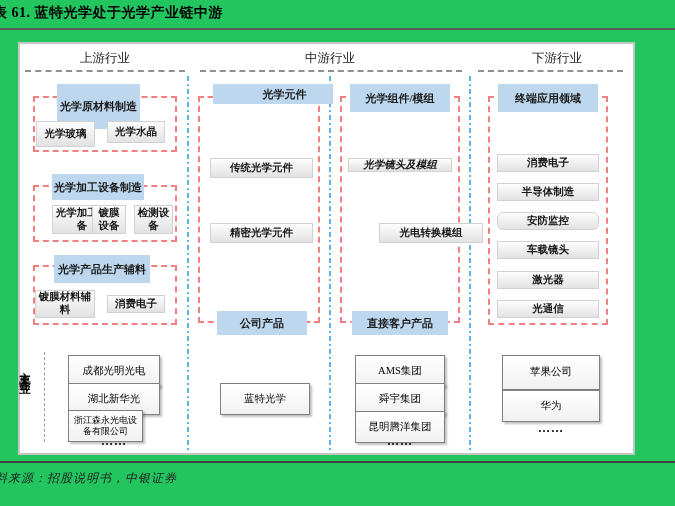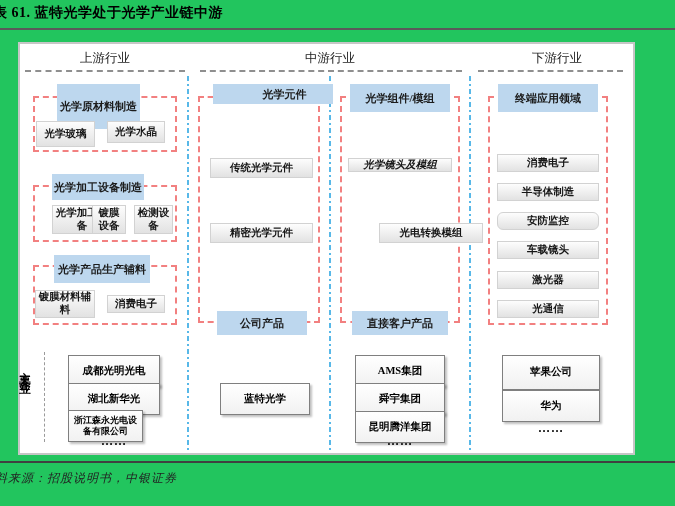--- a/index.html
+++ b/index.html
@@ -36,21 +36,21 @@
   }
   .grayitem {
     position:absolute; background:linear-gradient(#fdfdfd,#e2e2e2); border:1px solid #d2d2d2;
     box-sizing:border-box; display:flex; align-items:center; justify-content:center;
     font-weight:bold; font-size:10.5px; color:#161616; text-align:center; line-height:1.2; padding:1px 2px;
   }
   .co {
     position:absolute; background:linear-gradient(#ffffff,#f1f1f1); border:1px solid #7f7f7f;
     box-shadow:1.5px 1.5px 2px rgba(0,0,0,0.25); box-sizing:border-box;
     display:flex; align-items:center; justify-content:center;
-    font-weight:bold; font-size:10.5px; color:#000; text-align:center; line-height:1.2; padding:15px 2px;
+    font-weight:normal; font-size:10.5px; color:#000; text-align:center; line-height:1.2; padding:15px 2px;
   }
   .co.small { font-size:9px; }
   .dots { position:absolute; font-weight:bold; font-size:12px; text-align:center; color:#000; letter-spacing:1px; }
   .vlabel {
     position:absolute; writing-mode:vertical-rl; text-orientation:upright;
     font-weight:bold; font-size:11.5px; letter-spacing:4px; color:#000;
   }
   .vdash-gray { position:absolute; width:0; border-left:1.5px dashed #9a9a9a; }
 </style>
 </head>

